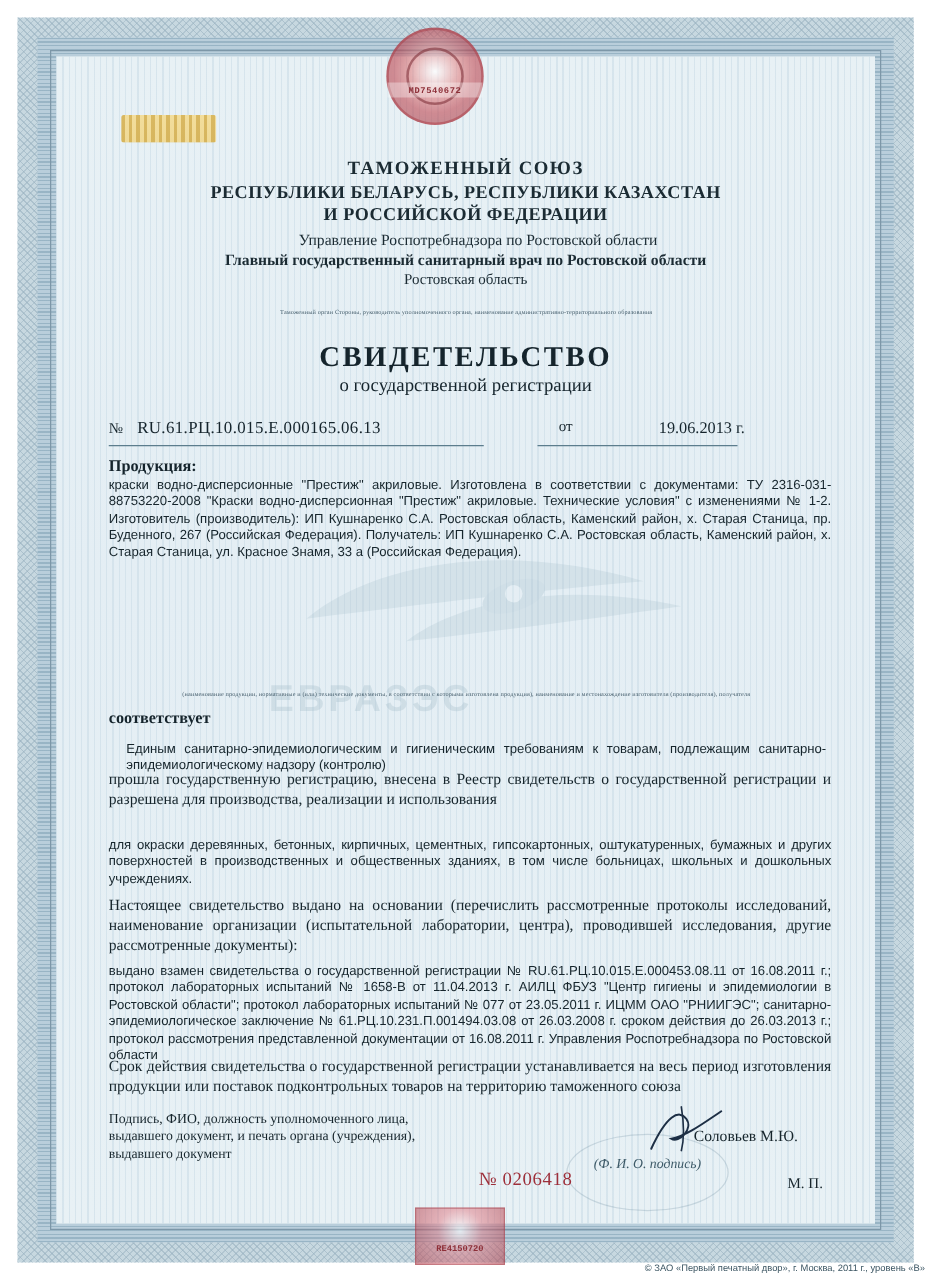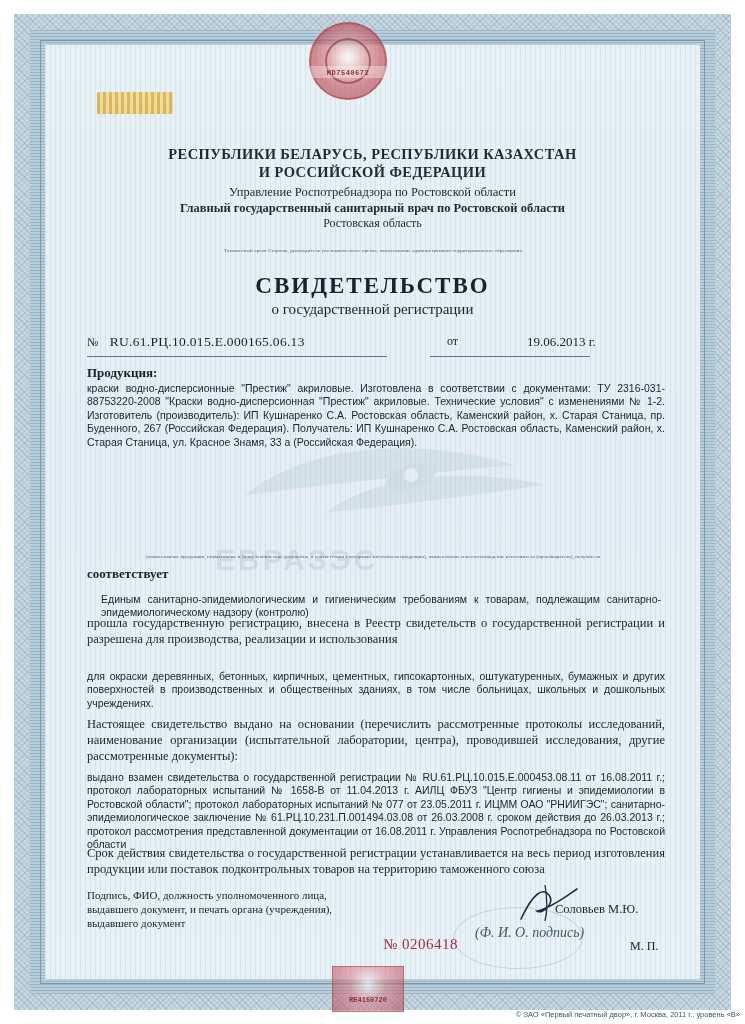--- a/index.html
+++ b/index.html
@@ -160,21 +160,21 @@
   }
   .head2 {
     position: absolute;
     left: 0; top: 100px; width: 655px;
     font-size: 14.5px; font-weight: bold; letter-spacing: 0.4px;
     color: #1b2b33; text-align: center; line-height: 18px;
   }
   .org1 {
     position: absolute;
     left: 0; top: 139px; width: 655px;
-    font-size: 12.5px; color: #1b2b33; text-align: center; line-height: 16px;
+    font-size: 12.5px; color: #1b2b33; text-align: center; line-height: 16px; padding-left: 10px;
   }
   .org2 {
     position: absolute;
     left: 0; top: 155px; width: 655px;
     font-size: 12.5px; color: #1b2b33; text-align: center; font-weight: bold; line-height: 16px;
   }
   .org3 {
     position: absolute;
     left: 0; top: 171px; width: 655px;
     font-size: 12px; color: #1b2b33; text-align: center;
@@ -249,21 +249,21 @@
     font-family: "Liberation Serif", serif;
   }
   .sig-name {
     position: absolute;
     left: 510px; top: 857px;
     font-size: 12.5px; color: #16252c;
   }
   .sig-stampline {
     position: absolute;
     left: 430px; top: 880px;
-    font-size: 14px; color: #3d5a68;
+    font-size: 11px; color: #3d5a68;
     font-style: italic;
   }
   .mp {
     position: absolute;
     left: 585px; top: 894px;
     font-size: 12px; color: #16252c;
   }
   .serial {
     position: absolute;
     left: 0; top: 891px; width: 655px;
@@ -318,20 +318,21 @@
           <path d="M110 88 C160 50, 250 42, 330 60 C260 70, 180 80, 110 88 Z"></path>
           <ellipse cx="196" cy="52" rx="26" ry="12" transform="rotate(-18 196 52)" fill="#8fadbc"></ellipse>
           <circle cx="196" cy="50" r="7" fill="#e8f1f5"></circle>
         </g>
       </svg>
       <div class="wm-text">ЕВРАЗЭС</div>
     </div>
 
     <div class="content">
 
+      <div class="head1">ТАМОЖЕННЫЙ СОЮЗ</div>
       <div class="head2">РЕСПУБЛИКИ БЕЛАРУСЬ, РЕСПУБЛИКИ КАЗАХСТАН<br>И РОССИЙСКОЙ ФЕДЕРАЦИИ</div>
 
       <div class="org1">Управление Роспотребнадзора по Ростовской области</div>
       <div class="org2">Главный государственный санитарный врач по Ростовской области</div>
       <div class="org3">Ростовская область</div>
 
       <div class="micro micro-1">Таможенный орган Стороны, руководитель уполномоченного органа, наименование административно-территориального образования</div>
 
       <div class="title-main">СВИДЕТЕЛЬСТВО</div>
       <div class="title-sub">о государственной регистрации</div>

